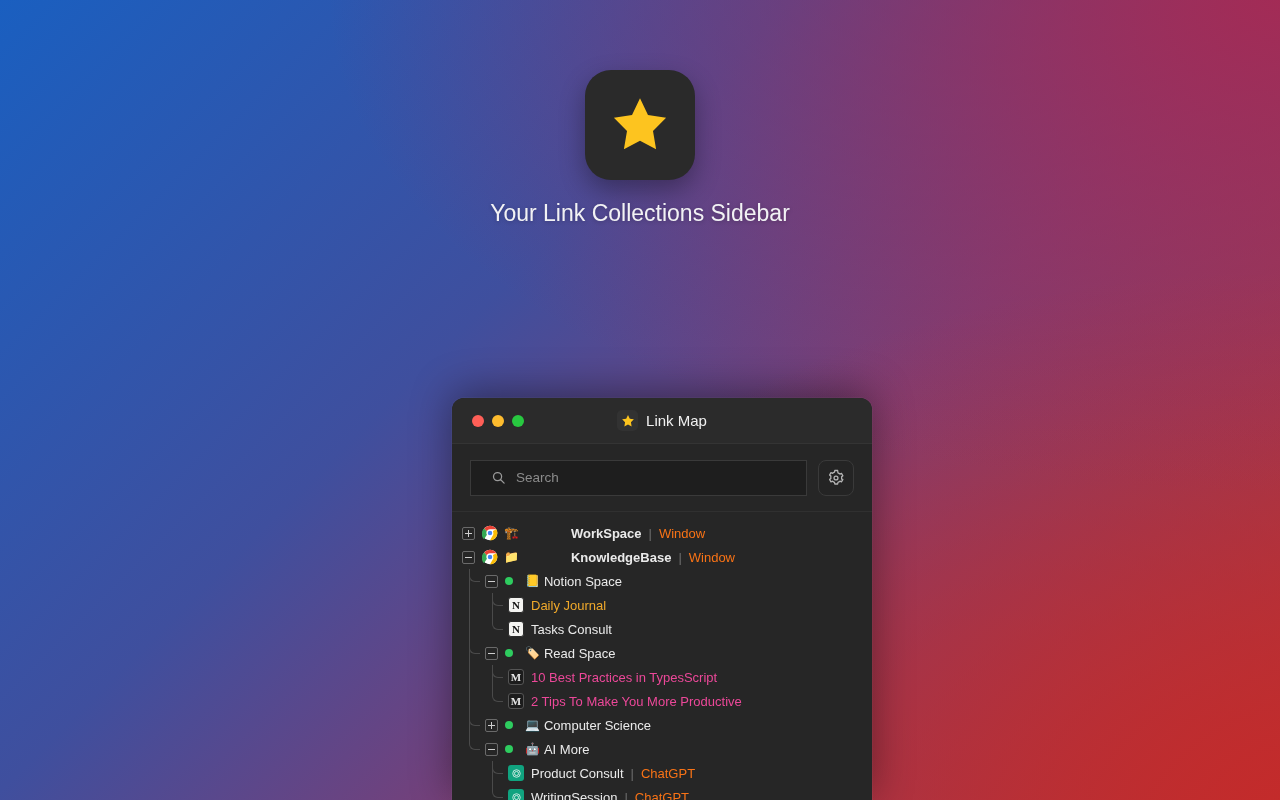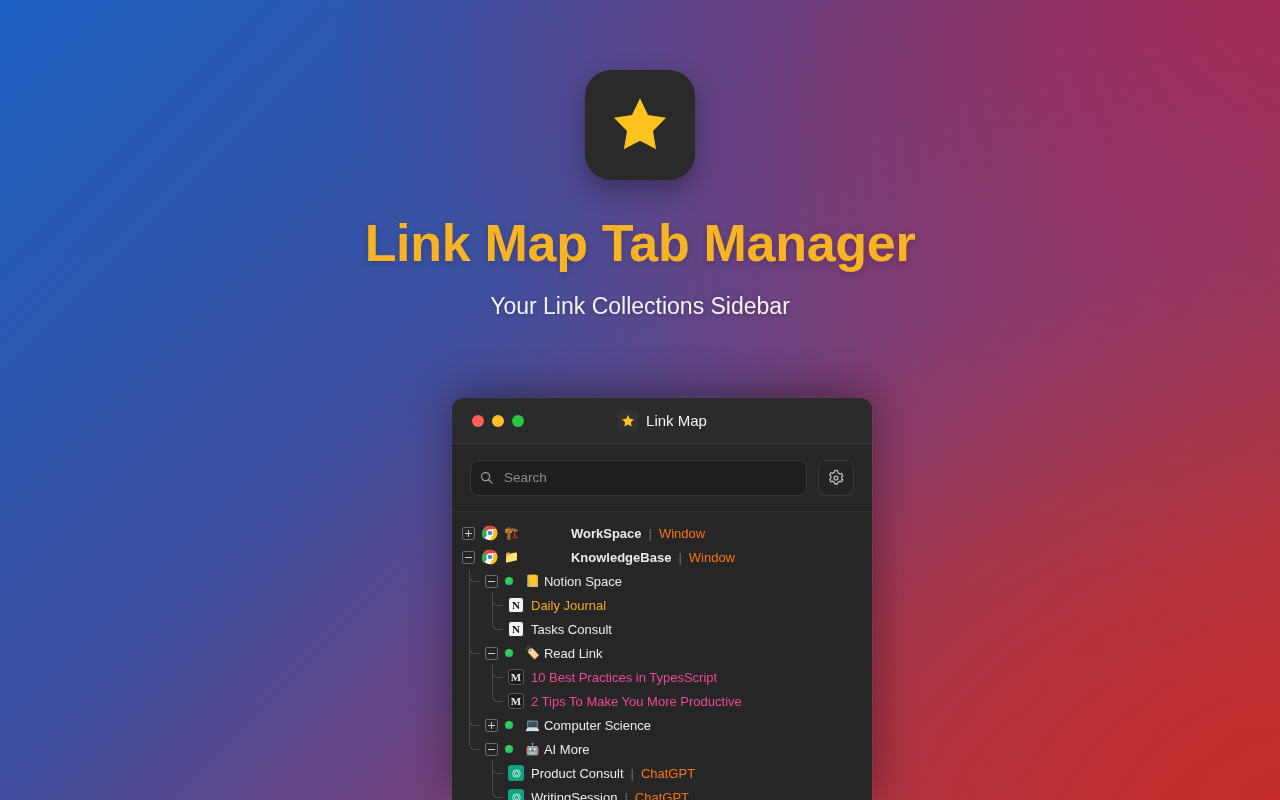--- a/index.html
+++ b/index.html
@@ -55,21 +55,21 @@
   .title-badge svg{ width:14px; height:14px; display:block; }
   .title-text{ color:#f0f0f0; font-size:15px; }
 
   
   .searchbar{
     height:68px; display:flex; align-items:center; gap:11px;
     padding:0 18px; border-bottom:1px solid #303030;
   }
   .search-field{
     flex:1; height:36px; background:#1e1e1e; border:1px solid #3a3a3a;
-    border-radius:8px; display:flex; align-items:center; gap:10px; padding:0 8px;
+    border-radius:0; display:flex; align-items:center; gap:10px; padding:0 20px;
   }
   .search-field svg{ width:15px; height:15px; flex:none; }
   .search-input{
     flex:1; background:transparent; border:none; outline:none;
     color:#ddd; font-size:13.5px; font-family:"Liberation Sans", sans-serif;
   }
   .search-input::placeholder{ color:#8b8b8b; }
   .gear-btn{
     width:36px; height:36px; background:#242424; border:1px solid #3a3a3a;
     border-radius:8px; display:flex; align-items:center; justify-content:center; flex:none;
@@ -118,21 +118,20 @@
 </style>
 </head>
 <body>
 
 <div class="hero">
   <div class="app-icon">
     <svg viewBox="0 0 24 24">
       <path d="M12 1.6l3.09 6.57 7.01 1.03-5.07 5.08 1.2 7.14L12 18.05l-6.23 3.37 1.2-7.14L1.9 9.2l7.01-1.03z" fill="#FDC41F"></path>
     </svg>
   </div>
-  <div class="hero-title">Link Map Tab Manager</div>
   <div class="hero-sub">Your Link Collections Sidebar</div>
 </div>
 
 <div class="window">
 
   <div class="titlebar">
     <div class="lights">
       <div class="light l-red"></div>
       <div class="light l-yellow"></div>
       <div class="light l-green"></div>
@@ -224,21 +223,21 @@
         <span class="label">Tasks Consult</span>
       </div>
       <div class="row">
         <div class="guides" style="width: 33px;">
           <div class="elbow" style="left: 17px;"></div>
           <div class="guide-v" style="left: 17px;"></div>
         </div>
         <div class="toggle"></div>
         <div class="dot"></div>
         <span class="emoji">🏷️</span>
-        <span class="label">Read Link</span>
+        <span class="label">Read Space</span>
       </div>
       <div class="row">
         <div class="guides" style="width: 56px;">
           <div class="guide-v" style="left: 17px;"></div>
           <div class="elbow" style="left: 40px;"></div>
           <div class="guide-v" style="left: 40px;"></div>
         </div>
         <div class="fav-box fav-medium">M</div>
         <span class="label dim">10 Best Practices in TypesScript</span>
       </div>

